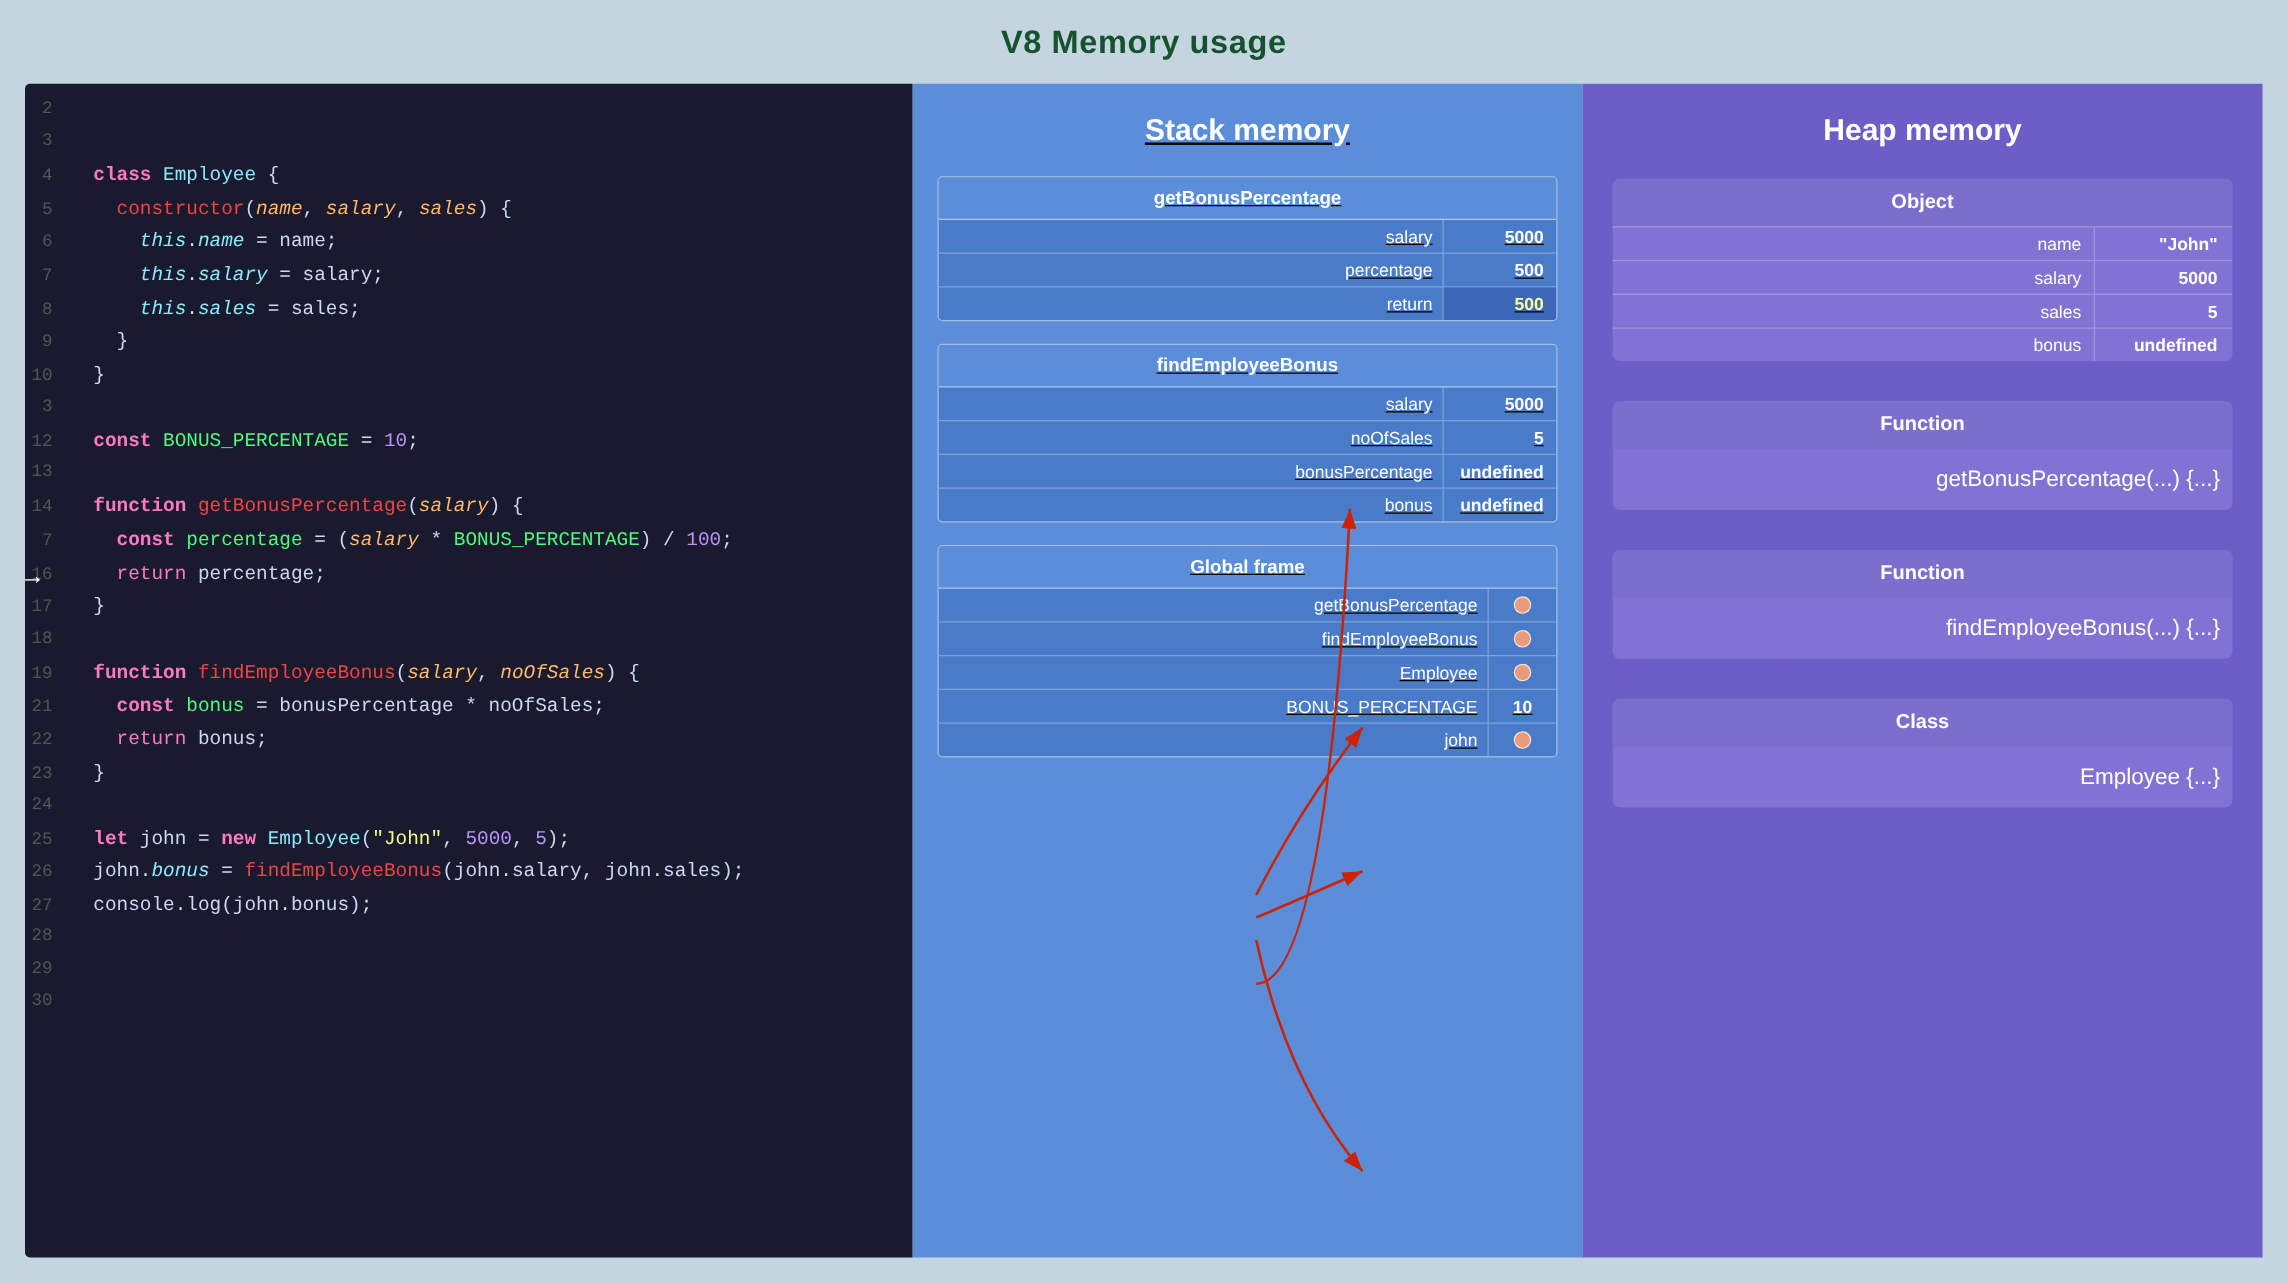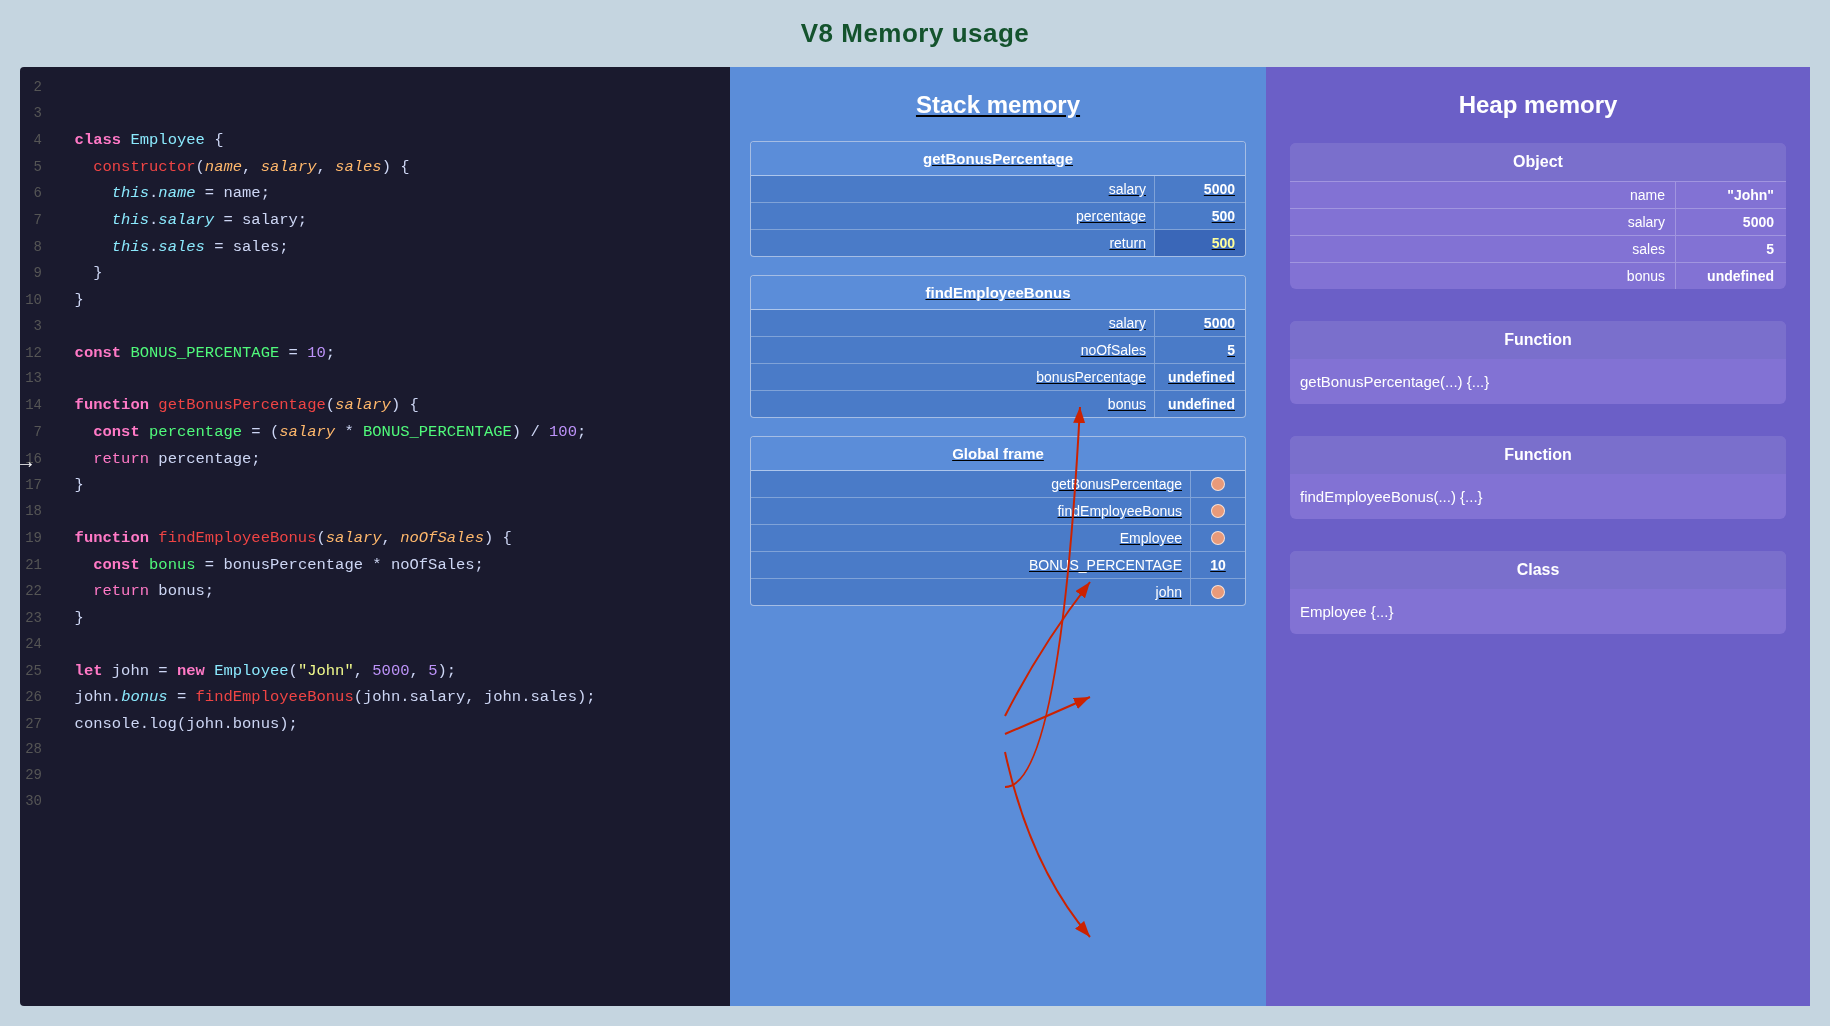--- a/index.html
+++ b/index.html
@@ -243,22 +243,22 @@
       min-width: 110px;
       text-align: right;
       color: white;
       font-size: 14px;
       font-weight: 600;
       padding: 5px 12px;
     }
 
     .heap-content {
       color: white;
-      font-size: 15px;
-      text-align: left;
+      font-size: 18px;
+      text-align: right;
       padding: 14px 10px;
     }
 
     .panels-wrapper {
       display: flex;
       flex: 1;
       position: relative;
       width: 100%;
     }
   </style>

